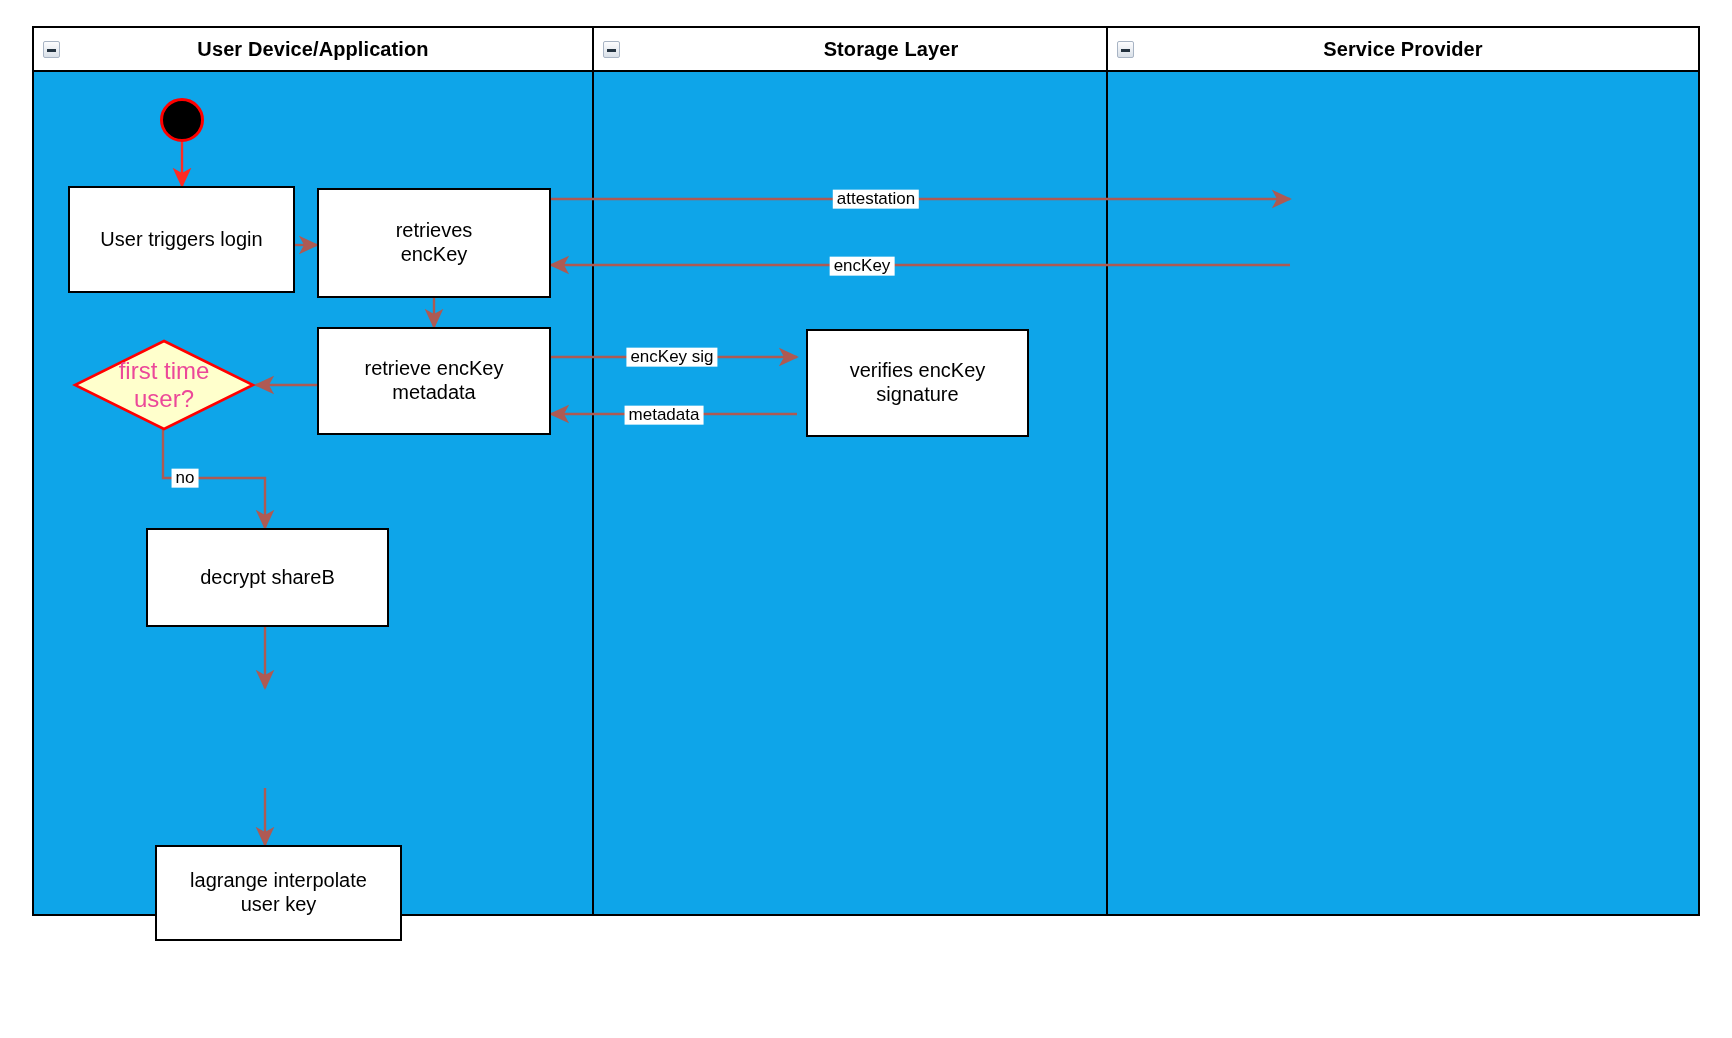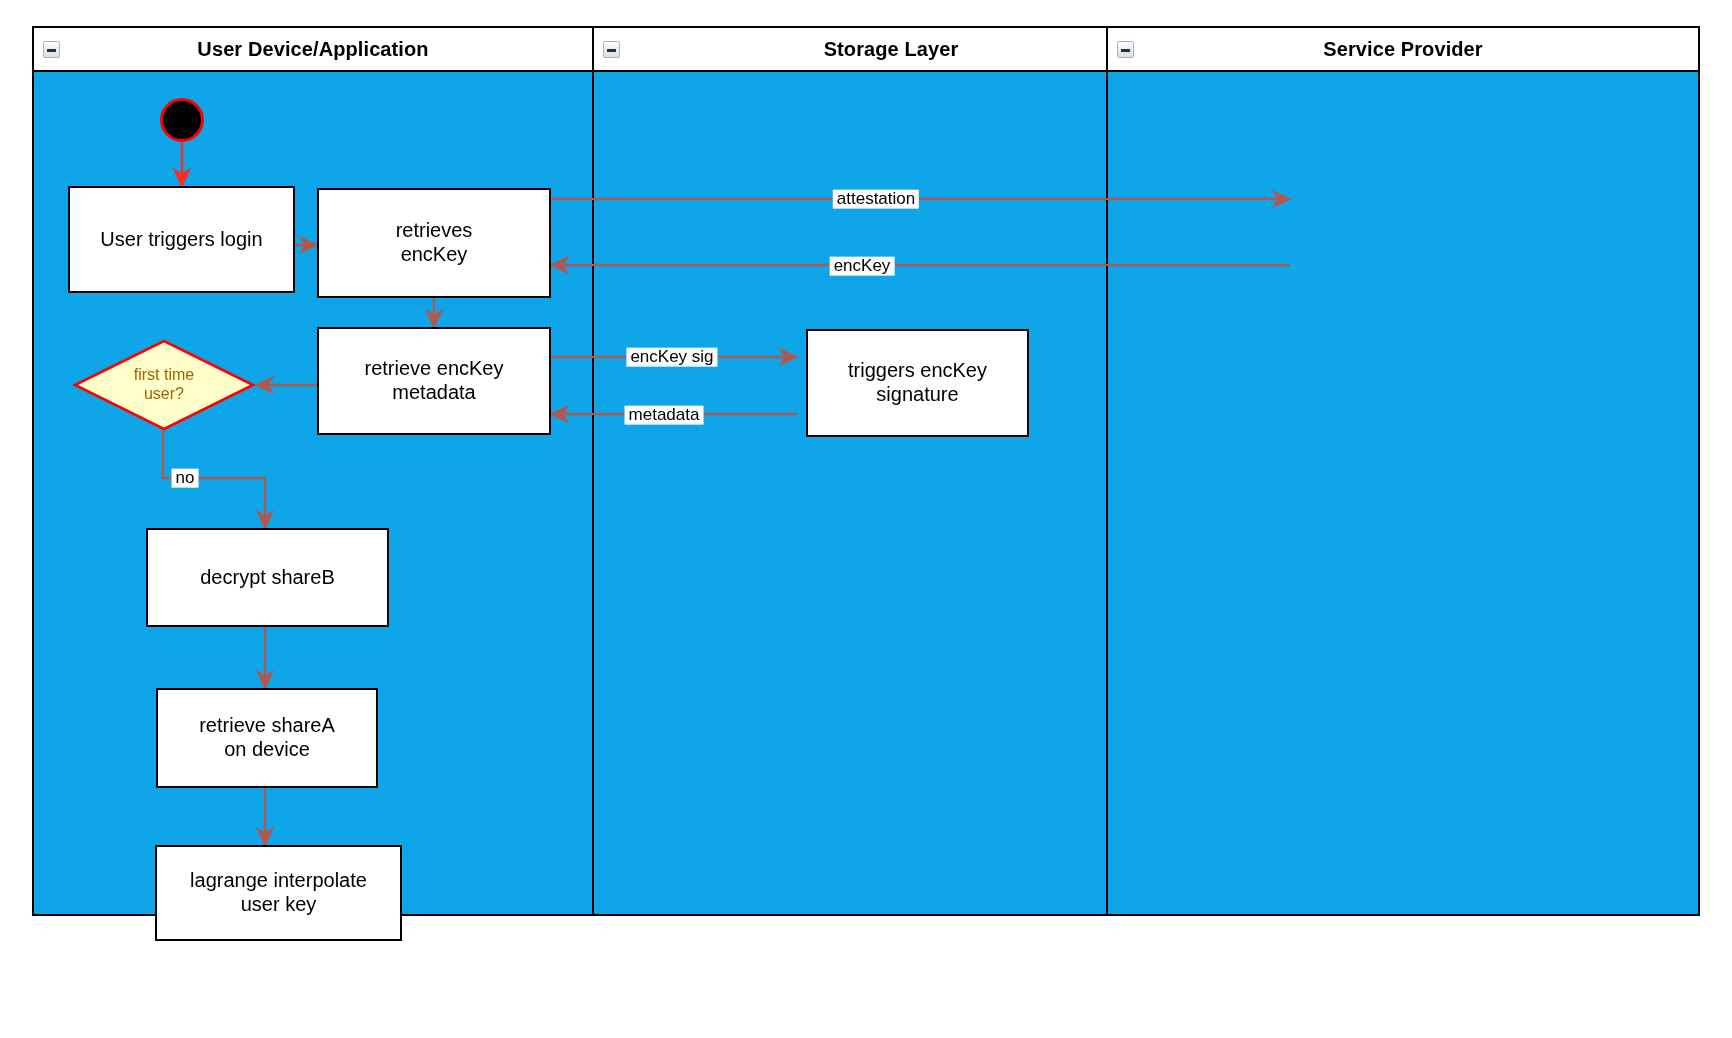--- a/index.html
+++ b/index.html
@@ -114,23 +114,23 @@
   .decision-label {
     position: absolute;
     left: 0;
     top: 0;
     width: 100%;
     height: 100%;
     display: flex;
     align-items: center;
     justify-content: center;
     text-align: center;
-    font-size: 16px;
+    font-size: 24px;
     line-height: 1.18;
-    color: #a16207;
+    color: #ec4899;
     white-space: pre-line;
     pointer-events: none;
   }
 
   
   .edges {
     position: absolute;
     left: 0;
     top: 0;
     width: 1732px;
@@ -251,23 +251,21 @@
   <div class="decision" style="left:72px; top:338px; width:184px; height:94px;">
     <svg width="184" height="94" viewBox="0 0 184 94">
       <polygon points="92,3 181,47 92,91 3,47" fill="#ffffcc" stroke="#ff0000" stroke-width="2.6"></polygon>
     </svg>
     <div class="decision-label">first time
 user?</div>
   </div>
 
   <div class="node" style="left:146px; top:528px; width:243px; height:99px;">decrypt shareB</div>
 
-  <div class="node" style="left:156px; top:688px; width:222px; height:100px;">retrieve shareA
-on device</div>
 
   <div class="node" style="left:155px; top:845px; width:247px; height:96px;">lagrange interpolate
 user key</div>
 
-  <div class="node" style="left:806px; top:329px; width:223px; height:108px;">triggers encKey
+  <div class="node" style="left:806px; top:329px; width:223px; height:108px;">verifies encKey
 signature</div>
 
 
 </div>
 
 </body></html>

